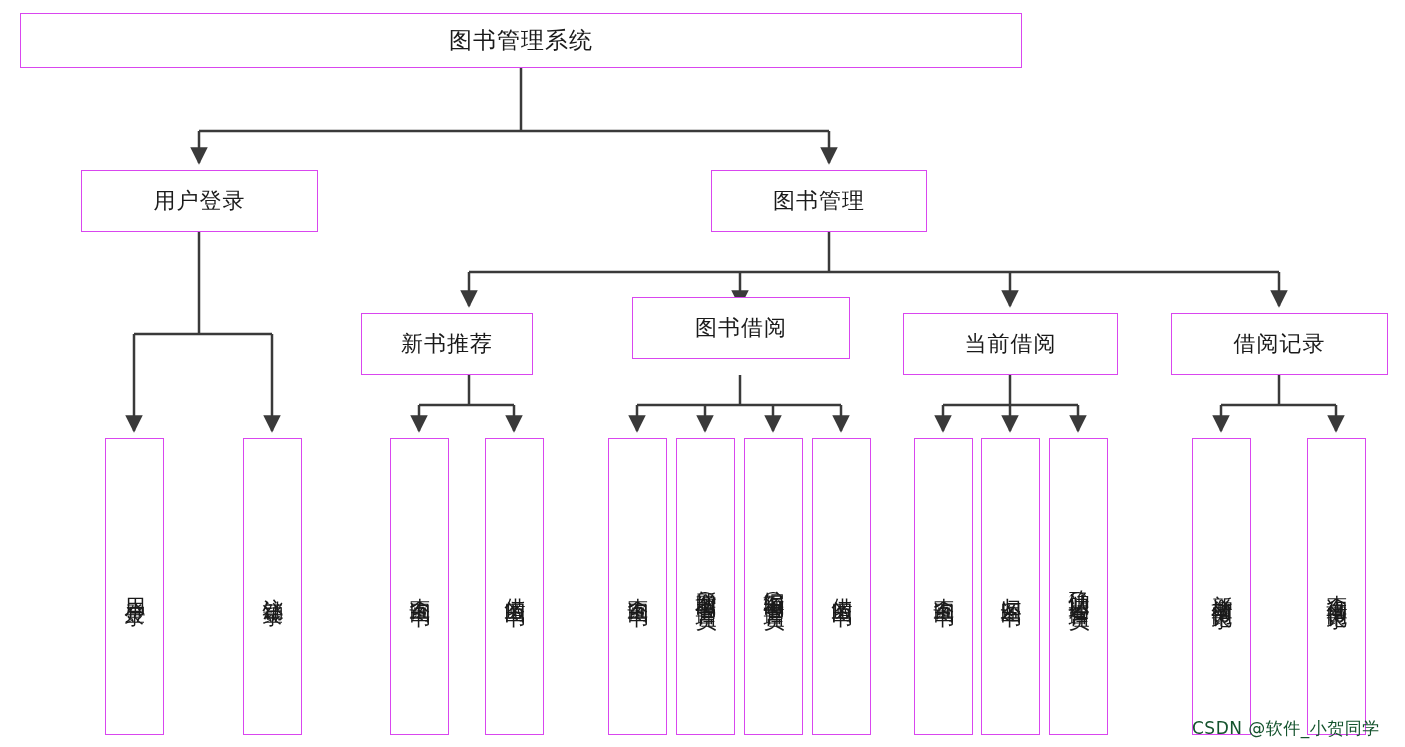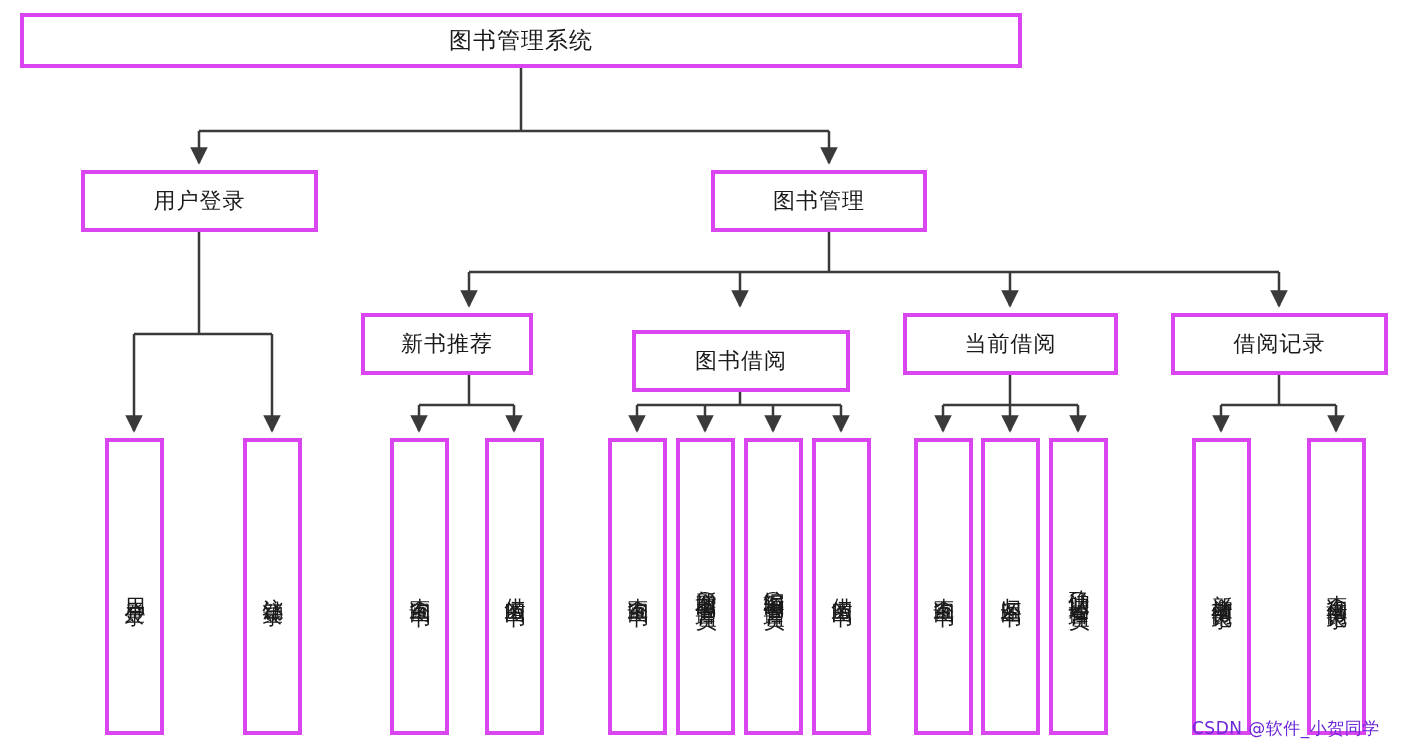--- a/index.html
+++ b/index.html
@@ -22,21 +22,21 @@
     position: absolute;
     left: 0;
     top: 0;
     width: 1405px;
     height: 747px;
     pointer-events: none;
   }
   .node {
     position: absolute;
     box-sizing: border-box;
-    border: 4px solid #d946ef;
+    border: 1px solid #d946ef;
     background: #ffffff;
     display: flex;
     align-items: center;
     justify-content: center;
     color: #1a1a1a;
     text-align: center;
   }
   .node.h {
     font-size: 22px;
     line-height: 1.2;
@@ -53,21 +53,21 @@
     line-height: 1.1;
     padding: 6px 0;
     white-space: nowrap;
   }
   .node .label {
     display: block;
   }
   .watermark {
     position: absolute;
     font-size: 17px;
-    color: #6d28d9;
+    color: #14532d;
     white-space: nowrap;
     letter-spacing: 0.5px;
     font-family: "DejaVu Sans", "Liberation Sans", sans-serif;
   }
 </style>
 </head>
 <body>
 
 <div id="canvas">
 
@@ -128,21 +128,21 @@
   <div class="node h" style="left:81px; top:170px; width:237px; height:62px;">
     <span class="label">用户登录</span>
   </div>
   <div class="node h" style="left:711px; top:170px; width:216px; height:62px;justify-content:center;">
     <span class="label">图书管理</span>
   </div>
 
   <div class="node h" style="left:361px; top:313px; width:172px; height:62px;">
     <span class="label">新书推荐</span>
   </div>
-  <div class="node h" style="left:632px; top:330px; width:218px; height:62px;">
+  <div class="node h" style="left:632px; top:297px; width:218px; height:62px;">
     <span class="label">图书借阅</span>
   </div>
   <div class="node h" style="left:1171px; top:313px; width:217px; height:62px;">
     <span class="label">借阅记录</span>
   </div>
   <div class="node h" style="left:903px; top:313px; width:215px; height:62px;">
     <span class="label">当前借阅</span>
   </div>
 
   <div class="node v" style="left:105px; top:438px; width:59px; height:297px;">

